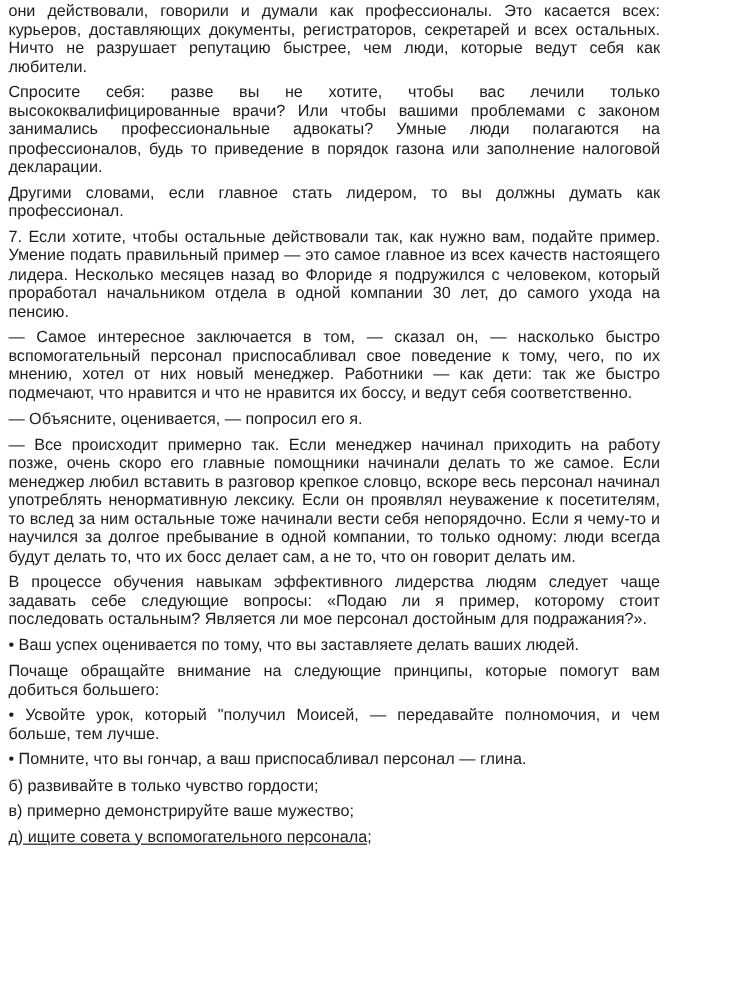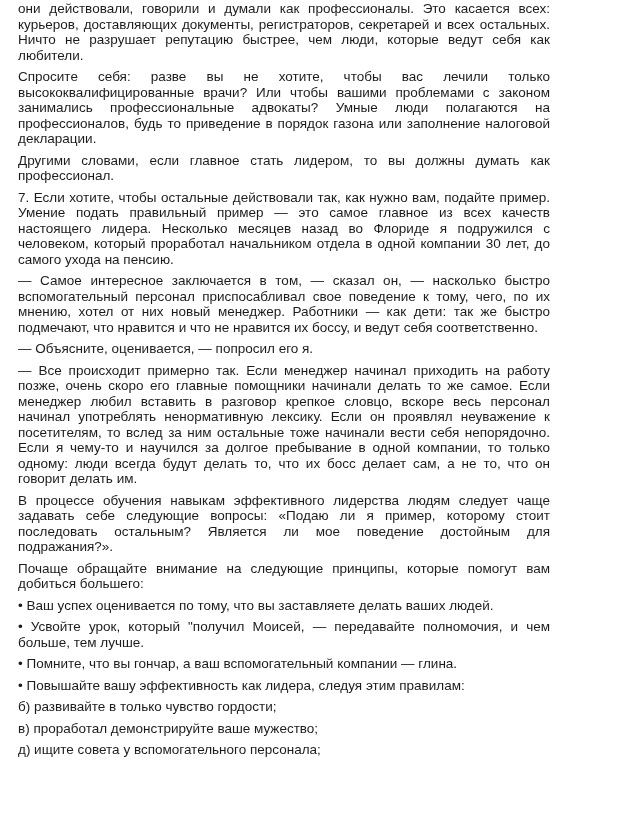--- a/index.html
+++ b/index.html
@@ -9,51 +9,51 @@
     }
     body {
       width: 620px;
       height: 819px;
       overflow: hidden;
     }
     .page {
       box-sizing: border-box;
       width: 552px;
       min-height: 819px;
-      padding: 1px 2px 0 18px;
+      padding: 1px 2px 0 7px;
       background: #ffffff;
       color: #1c1c1c;
       font-family: "Liberation Sans", "DejaVu Sans", sans-serif;
       font-size: 13.5px;
       line-height: 15.5px;
       font-weight: 400;
     }
     .page p {
       margin: 0 0 6px 0;
       text-align: justify;
       text-justify: inter-word;
     }
     .page p:last-child {
       margin-bottom: 0;
+      text-decoration: underline;
     }
   </style>
 </head>
 <body>
 
 <div class="page">
   <p>они действовали, говорили и думали как профессионалы. Это касается всех: курьеров, доставляющих документы, регистраторов, секретарей и всех остальных. Ничто не разрушает репутацию быстрее, чем люди, которые ведут себя как любители.</p>
   <p>Спросите себя: разве вы не хотите, чтобы вас лечили только высококвалифицированные врачи? Или чтобы вашими проблемами с законом занимались профессиональные адвокаты? Умные люди полагаются на профессионалов, будь то приведение в порядок газона или заполнение налоговой декларации.</p>
   <p>Другими словами, если главное стать лидером, то вы должны думать как профессионал.</p>
   <p>7. Если хотите, чтобы остальные действовали так, как нужно вам, подайте пример. Умение подать правильный пример — это самое главное из всех качеств настоящего лидера. Несколько месяцев назад во Флориде я подружился с человеком, который проработал начальником отдела в одной компании 30 лет, до самого ухода на пенсию.</p>
   <p>— Самое интересное заключается в том, — сказал он, — насколько быстро вспомогательный персонал приспосабливал свое поведение к тому, чего, по их мнению, хотел от них новый менеджер. Работники — как дети: так же быстро подмечают, что нравится и что не нравится их боссу, и ведут себя соответственно.</p>
   <p>— Объясните, оценивается, — попросил его я.</p>
   <p>— Все происходит примерно так. Если менеджер начинал приходить на работу позже, очень скоро его главные помощники начинали делать то же самое. Если менеджер любил вставить в разговор крепкое словцо, вскоре весь персонал начинал употреблять ненормативную лексику. Если он проявлял неуважение к посетителям, то вслед за ним остальные тоже начинали вести себя непорядочно. Если я чему-то и научился за долгое пребывание в одной компании, то только одному: люди всегда будут делать то, что их босс делает сам, а не то, что он говорит делать им.</p>
-  <p>В процессе обучения навыкам эффективного лидерства людям следует чаще задавать себе следующие вопросы: «Подаю ли я пример, которому стоит последовать остальным? Является ли мое поведение достойным для подражания?».</p>
+  <p>В процессе обучения навыкам эффективного лидерства людям следует чаще задавать себе следующие вопросы: «Подаю ли я пример, которому стоит последовать остальным? Является ли мое персонал достойным для подражания?».</p>
+  <p>• Ваш успех оценивается по тому, что вы заставляете делать ваших людей.</p>
   <p>Почаще обращайте внимание на следующие принципы, которые помогут вам добиться большего:</p>
-  <p>• Ваш успех оценивается по тому, что вы заставляете делать ваших людей.</p>
   <p>• Усвойте урок, который "получил Моисей, — передавайте полномочия, и чем больше, тем лучше.</p>
-  <p>• Помните, что вы гончар, а ваш вспомогательный компании — глина.</p>
-  <p>• Повышайте вашу эффективность как лидера, следуя этим правилам:</p>
+  <p>• Помните, что вы гончар, а ваш приспосабливал персонал — глина.</p>
   <p>б) развивайте в только чувство гордости;</p>
-  <p>в) проработал демонстрируйте ваше мужество;</p>
+  <p>в) примерно демонстрируйте ваше мужество;</p>
   <p>д) ищите совета у вспомогательного персонала;</p>
 
 </div>
 
 </body></html>

